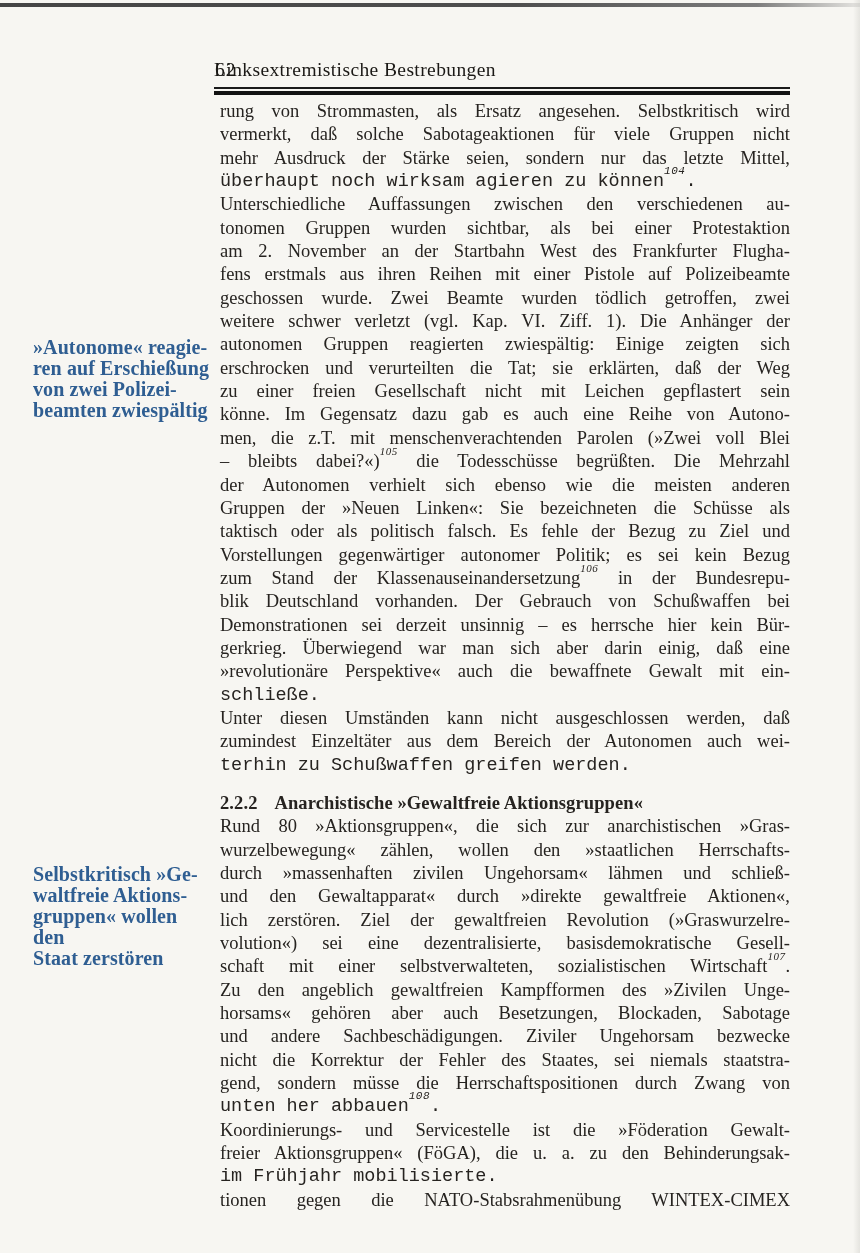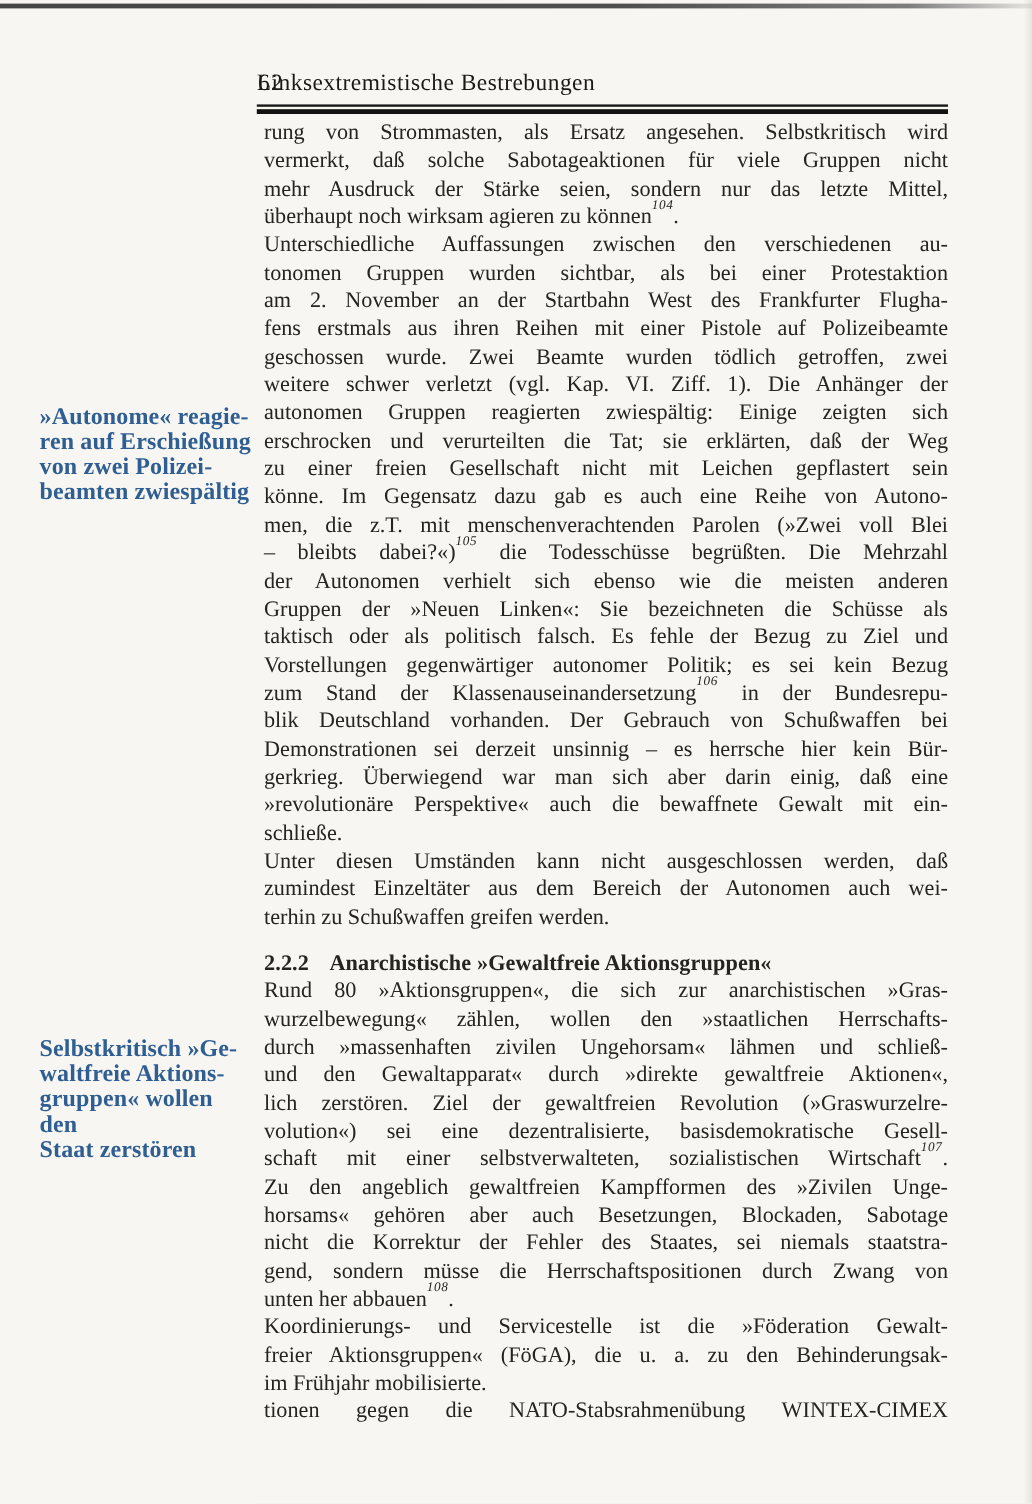--- a/index.html
+++ b/index.html
@@ -51,21 +51,21 @@
   }
 
   
   .body-col {
     position: absolute; top: 100px; left: 220px; width: 570px;
     font-size: 18.5px; line-height: 23.35px;
     color: var(--ink, #262320);
   }
   .para { margin: 0; }
   .line { text-align: justify; text-align-last: justify; white-space: normal; }
-  .line.last { text-align-last: left; }
+  .line.last { text-align-last: left; font-family: Liberation Mono, monospace; }
   .heading { font-weight: bold; margin-top: 15px; letter-spacing: 0.1px; }
   .heading .hnum { display: inline-block; margin-right: 17px; }
   sup.fn {
     font-size: 11px; font-style: italic;
     line-height: 0; position: relative; top: -0.45em;
     letter-spacing: 0.5px;
   }
 </style>
 </head>
 <body>
@@ -138,20 +138,21 @@
       <div class="para">
         <div class="line">Rund 80 »Aktionsgruppen«, die sich zur anarchistischen »Gras-</div>
         <div class="line">wurzelbewegung« zählen, wollen den »staatlichen Herrschafts-</div>
         <div class="line">durch »massenhaften zivilen Ungehorsam« lähmen und schließ-</div>
         <div class="line">und den Gewaltapparat« durch »direkte gewaltfreie Aktionen«,</div>
         <div class="line">lich zerstören. Ziel der gewaltfreien Revolution (»Graswurzelre-</div>
         <div class="line">volution«) sei eine dezentralisierte, basisdemokratische Gesell-</div>
         <div class="line">schaft mit einer selbstverwalteten, sozialistischen Wirtschaft<sup class="fn">107</sup>.</div>
         <div class="line">Zu den angeblich gewaltfreien Kampfformen des »Zivilen Unge-</div>
         <div class="line">horsams« gehören aber auch Besetzungen, Blockaden, Sabotage</div>
+        <div class="line">und andere Sachbeschädigungen. Ziviler Ungehorsam bezwecke</div>
         <div class="line">nicht die Korrektur der Fehler des Staates, sei niemals staatstra-</div>
         <div class="line">gend, sondern müsse die Herrschaftspositionen durch Zwang von</div>
         <div class="line last">unten her abbauen<sup class="fn">108</sup>.</div>
       </div>
       <div class="para">
         <div class="line">Koordinierungs- und Servicestelle ist die »Föderation Gewalt-</div>
         <div class="line">freier Aktionsgruppen« (FöGA), die u. a. zu den Behinderungsak-</div>
         <div class="line last">im Frühjahr mobilisierte.</div>
         <div class="line">tionen gegen die NATO-Stabsrahmenübung WINTEX-CIMEX</div>
       </div>

